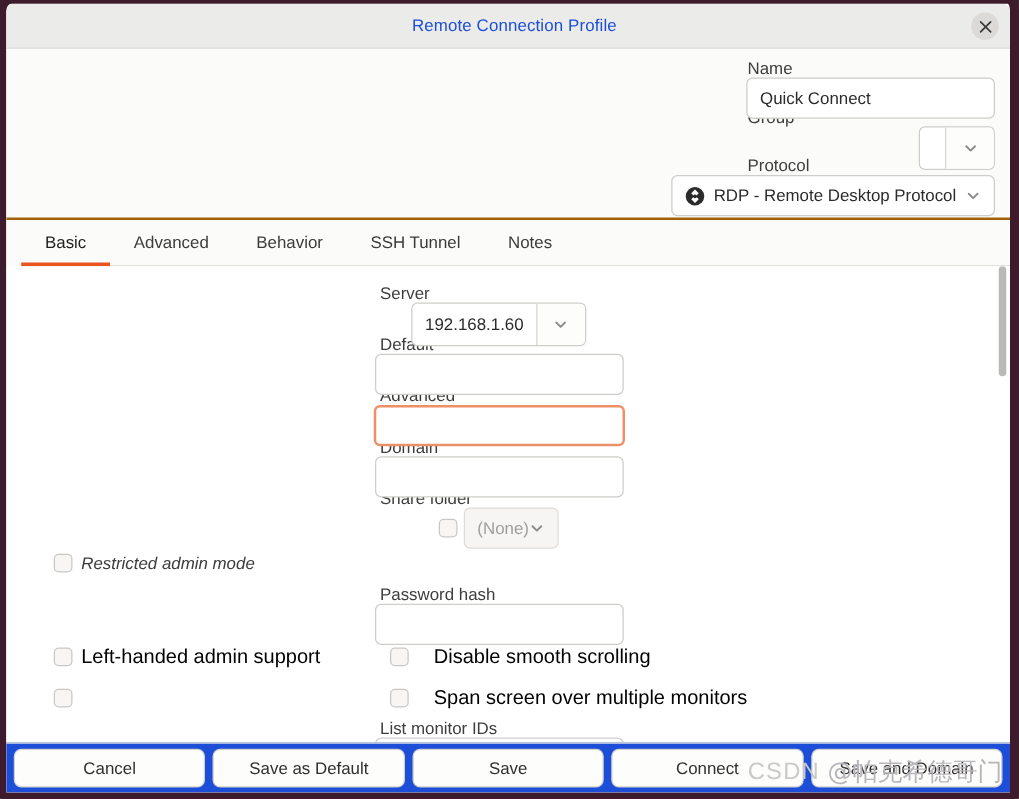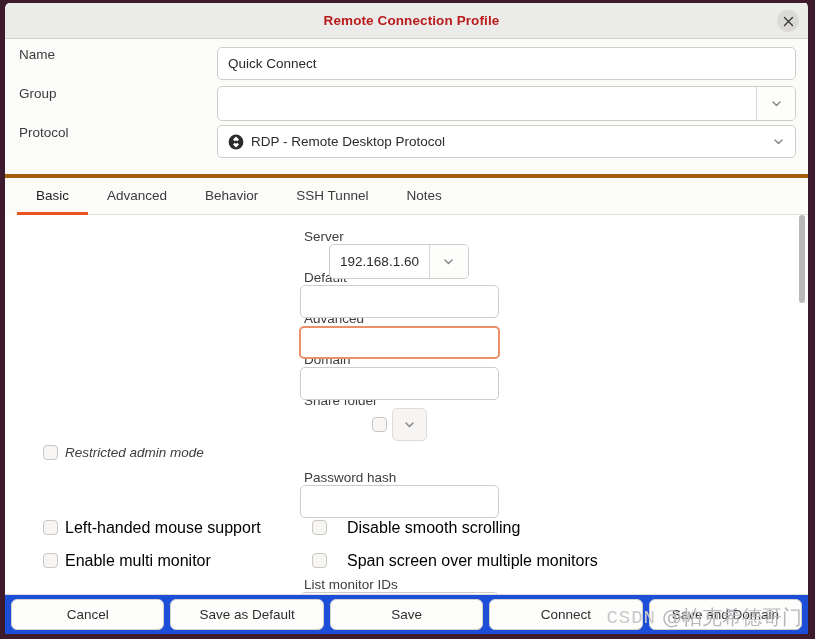--- a/index.html
+++ b/index.html
@@ -31,22 +31,22 @@
     flex: 0 0 36px;
     background: #ebebe9;
     border-bottom: 1px solid #d2d0cd;
     border-radius: 6px 6px 0 0;
     display: flex;
     align-items: center;
     justify-content: center;
   }
   .title-text {
     font-size: 13.5px;
-    font-weight: bold;
-    color: #b91c1c;
+    font-weight: normal;
+    color: #1d4ed8;
     letter-spacing: .1px;
     margin-left: 10px;
   }
   .close-btn {
     position: absolute;
     right: 9px; top: 7px;
     width: 22px; height: 22px;
     border-radius: 50%;
     background: #dbdad7;
     display: flex; align-items: center; justify-content: center;
@@ -55,23 +55,24 @@
   .close-btn svg { display:block; }
 
   
   .topform {
     flex: 0 0 auto;
     background: #fbfbfa;
     padding: 8px 12px 10px 12px;
   }
   .trow {
     display: flex;
-    align-items: flex-start;
+    align-items: flex-end;
     height: 38px;
     margin-bottom: 1px;
+    flex-direction: column;
   }
   .trow .lbl {
     width: 200px;
     font-size: 13.5px;
     color: #3d3d3d;
     padding-left: 2px;
   }
   .fieldwrap { flex: 1; height: 33px; position: relative; }
 
   .inp {
@@ -131,21 +132,21 @@
 
   .rdp-icon { width: 16px; height: 16px; flex: 0 0 16px; display:block; }
 
   .chev { width: 13px; height: 13px; display:block; }
   .chev path { stroke:#8b8b8b; stroke-width:1.5; fill:none; stroke-linecap:round; stroke-linejoin:round; }
 
   
   .tabwrap {
     flex: 0 0 auto;
     background: #fbfbfa;
-    border-top: 4px solid #a16207;
+    border-top: 2px solid #a16207;
     padding-left: 12px;
   }
   .tabs {
     display: flex;
     align-items: flex-end;
     height: 37px;
     border-bottom: 1px solid #e2e0dd;
     gap: 0px;
   }
   .tab {
@@ -285,21 +286,21 @@
     bottom: 3px;
     display: flex;
     align-items: center;
     gap: 6px;
     pointer-events: none;
   }
   .wm-csdn {
     font-size: 19px;
     color: #c9c9c9;
     letter-spacing: 1px;
-    font-family: Liberation Mono, monospace;
+    font-family: Liberation Sans, sans-serif;
   }
   .wm-cn {
     font-size: 20px;
     color: #b9b6bb;
     font-family: "DejaVu Sans", sans-serif;
   }
 </style>
 </head>
 <body>
 
@@ -424,20 +425,21 @@
       <div class="cfield">
         <input class="cinp" value="" style="">
       </div>
     </div>
 
     <div class="crow">
       <span class="clbl">Share folder</span>
       <div class="sharewrap">
         <span class="cb share-cb"></span>
         <div class="combo-dis share-combo">
+          <span class="cd-text">(None)</span>
           <span>
             <svg class="chev" viewBox="0 0 13 13">
                 <path d="M3 5 L6.5 8.5 L10 5"></path>
               </svg>
           </span>
         </div>
       </div>
     </div>
 
     <div class="single-cb">
@@ -448,32 +450,31 @@
     <div class="crow">
       <span class="clbl">Password hash</span>
       <div class="cfield">
         <input class="cinp" value="" style="">
       </div>
     </div>
 
     <div class="two-col">
       <span class="c1">
         <span class="cb"></span>
-        <span class="cbl">Left-handed mouse support</span>
+        <span class="cbl">Left-handed admin support</span>
       </span>
       <span class="c2">
         <span class="cb"></span>
         <span class="cbl">Disable smooth scrolling</span>
       </span>
     </div>
 
     <div class="two-col">
       <span class="c1">
         <span class="cb"></span>
-        <span class="cbl">Enable multi monitor</span>
       </span>
       <span class="c2">
         <span class="cb"></span>
         <span class="cbl">Span screen over multiple monitors</span>
       </span>
     </div>
 
     <div class="crow" style="height:38px;">
       <span class="clbl">List monitor IDs</span>
       <div class="cfield">

